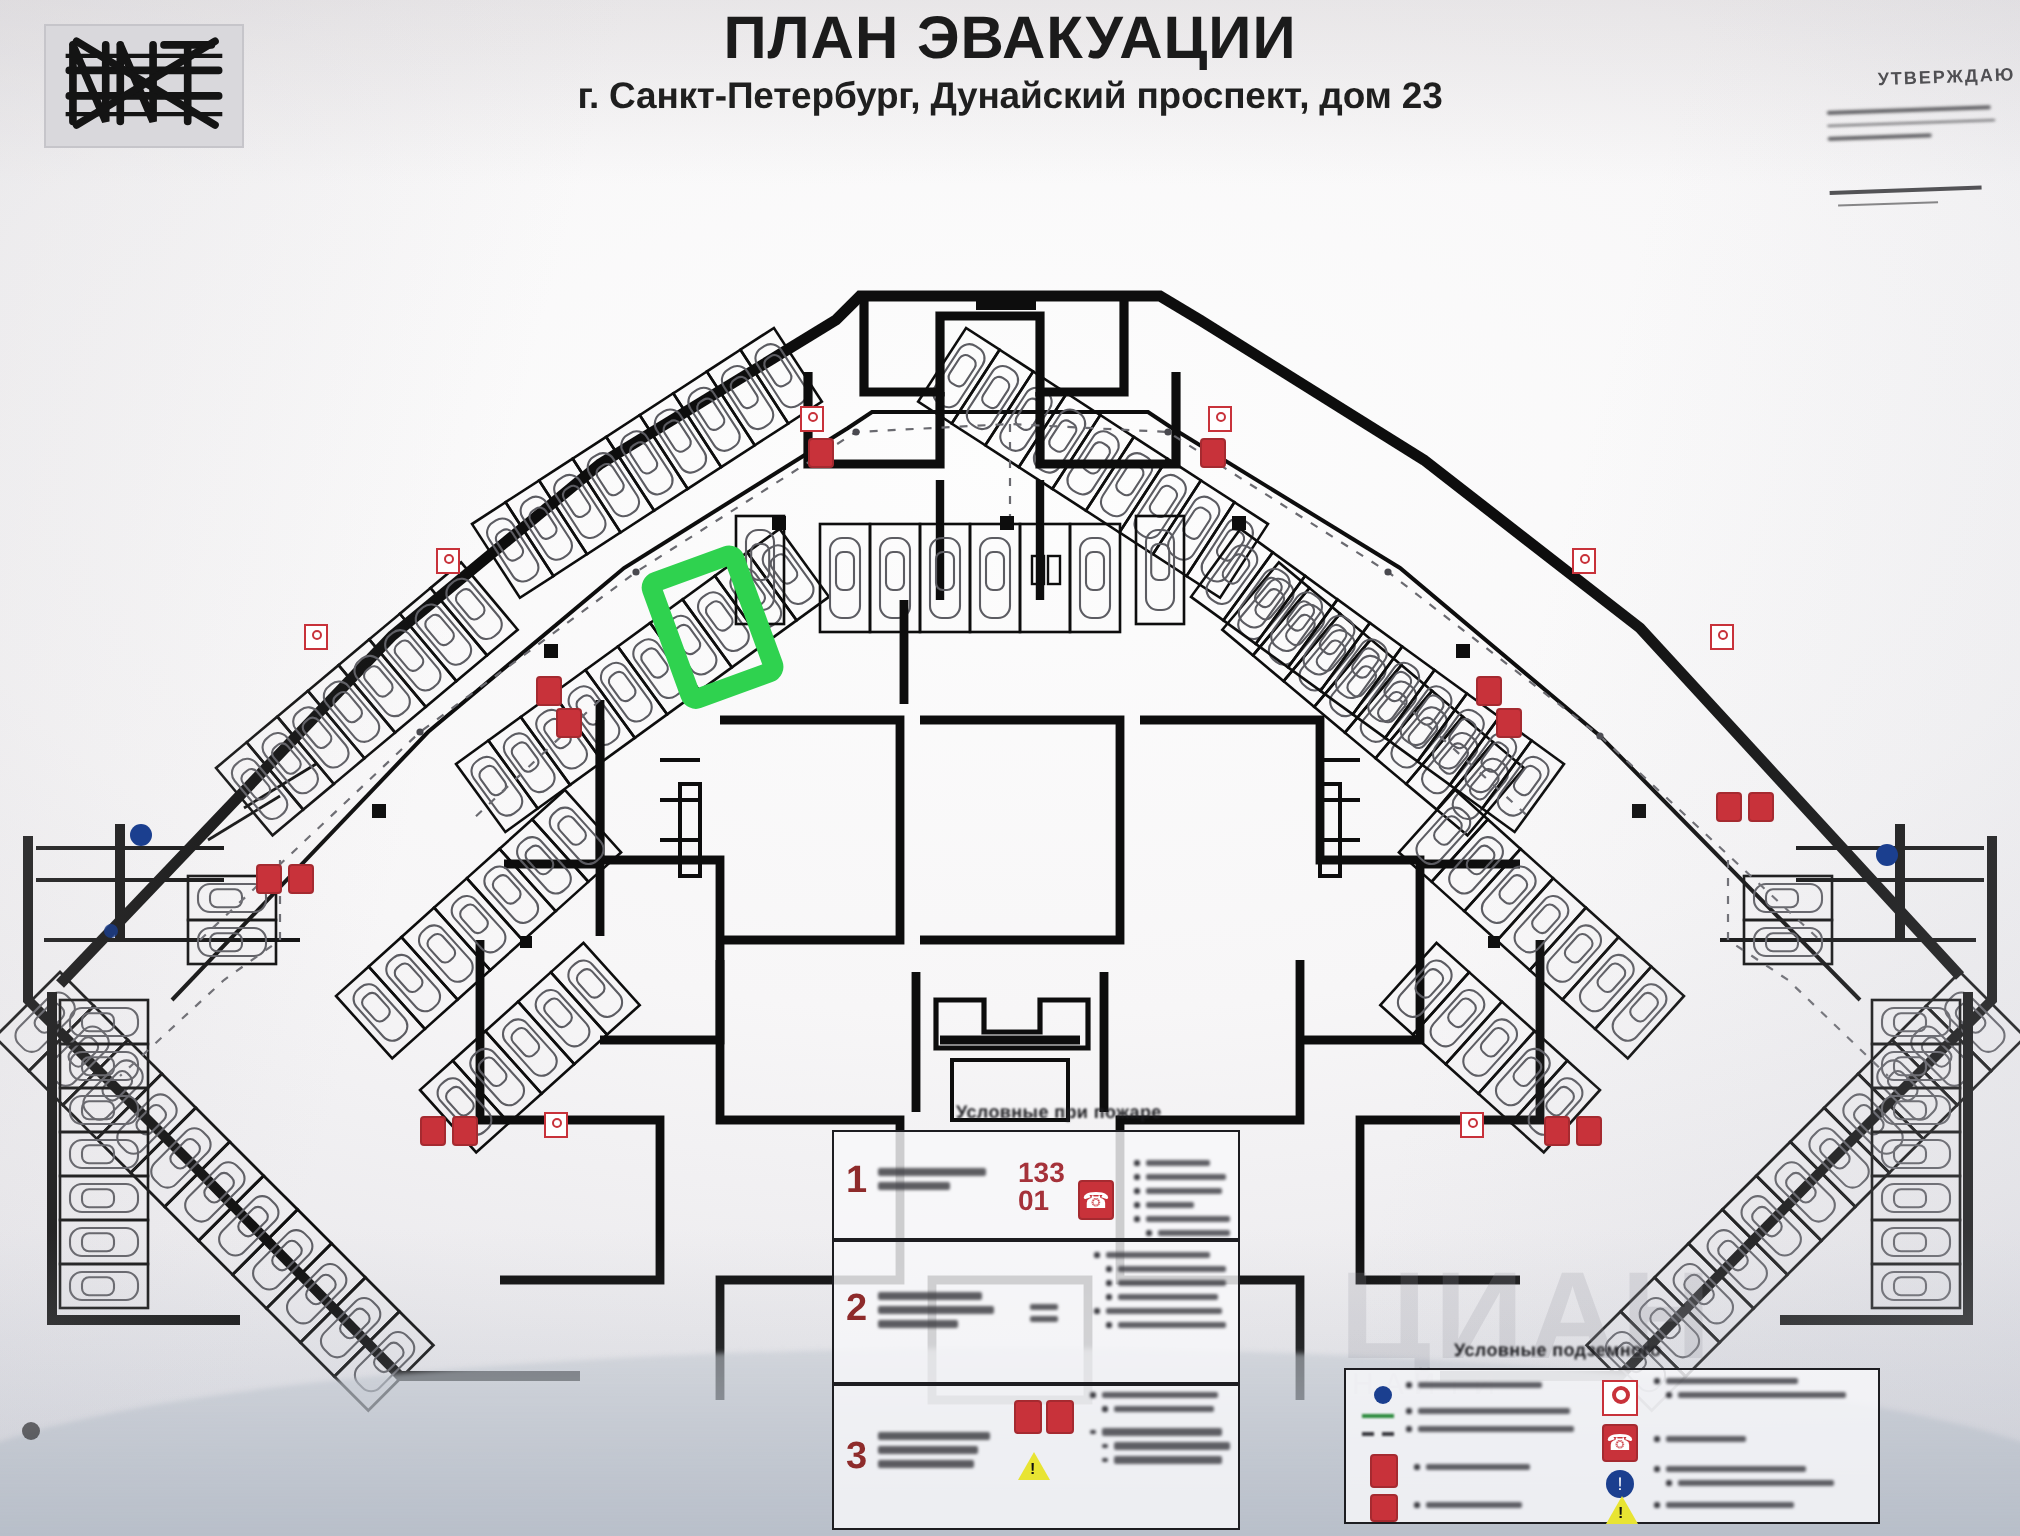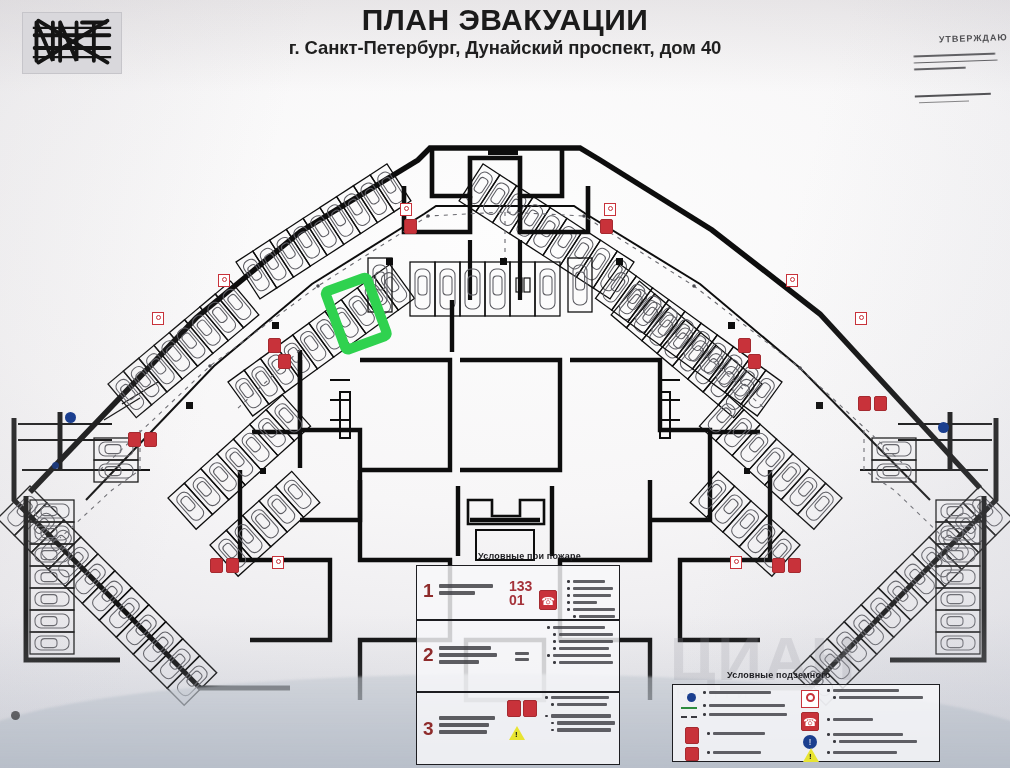--- a/index.html
+++ b/index.html
@@ -1018,21 +1018,21 @@
         <path d="M8,4 L84,50 M84,4 L8,50"></path>
       </g>
       <g stroke="#141414" stroke-width="2.4" fill="none">
         <path d="M2,12 L88,12 M2,44 L88,44"></path>
       </g>
     </svg>
   </div>
 
   <div id="title-block">
     <div id="title-main">ПЛАН ЭВАКУАЦИИ</div>
-    <div id="title-sub2">г. Санкт-Петербург, Дунайский проспект, дом 40</div>
+    <div id="title-sub2">г. Санкт-Петербург, Дунайский проспект, дом 23</div>
   </div>
 
   <div id="stamp">
     <div class="code">УТВЕРЖДАЮ</div>
     <div style="position:absolute;left:6px;top:22px;width:84px;filter:blur(.7px);">
       <div class="ln" style="width:82px"></div>
       <div class="ln" style="width:84px"></div>
       <div class="ln" style="width:52px"></div>
     </div>
     <div class="sig"></div>

